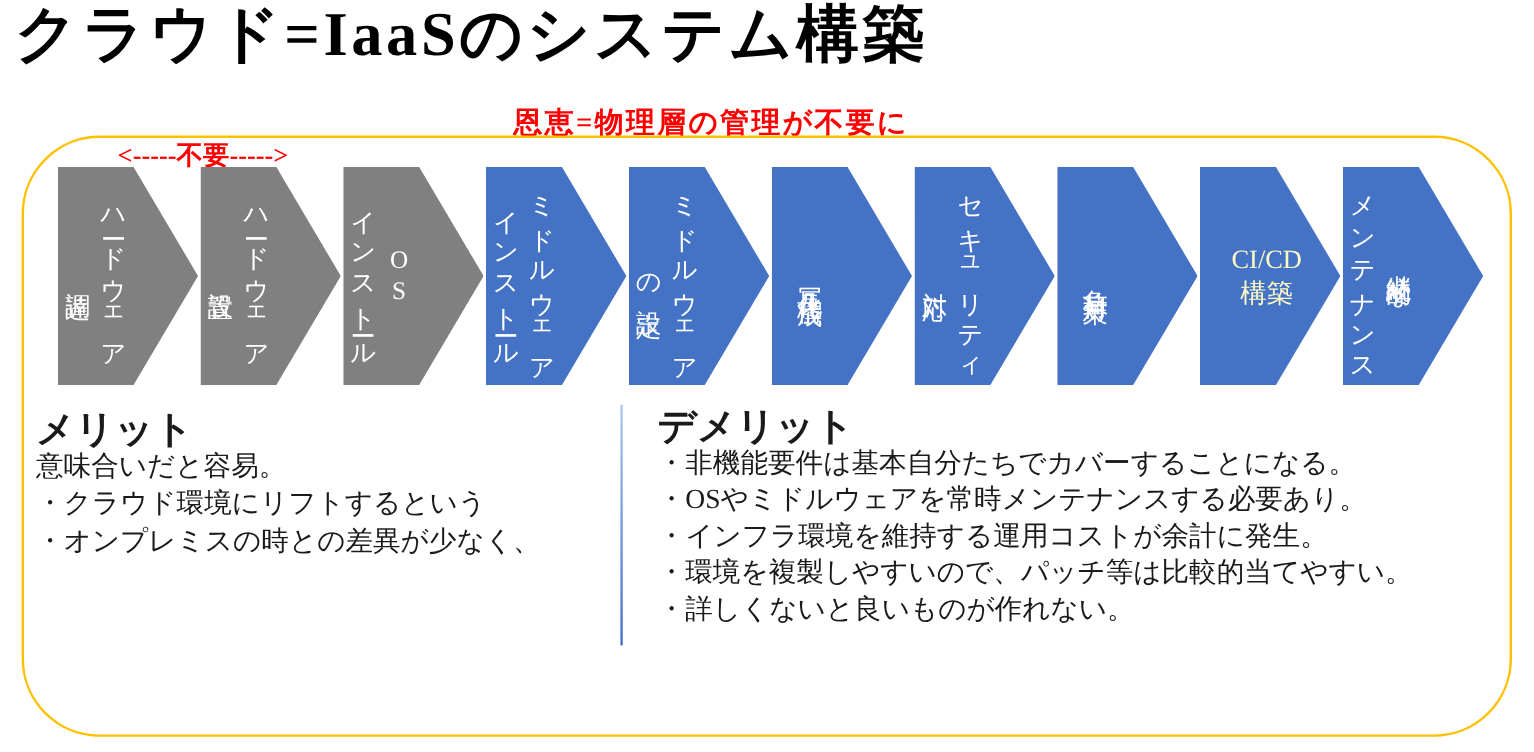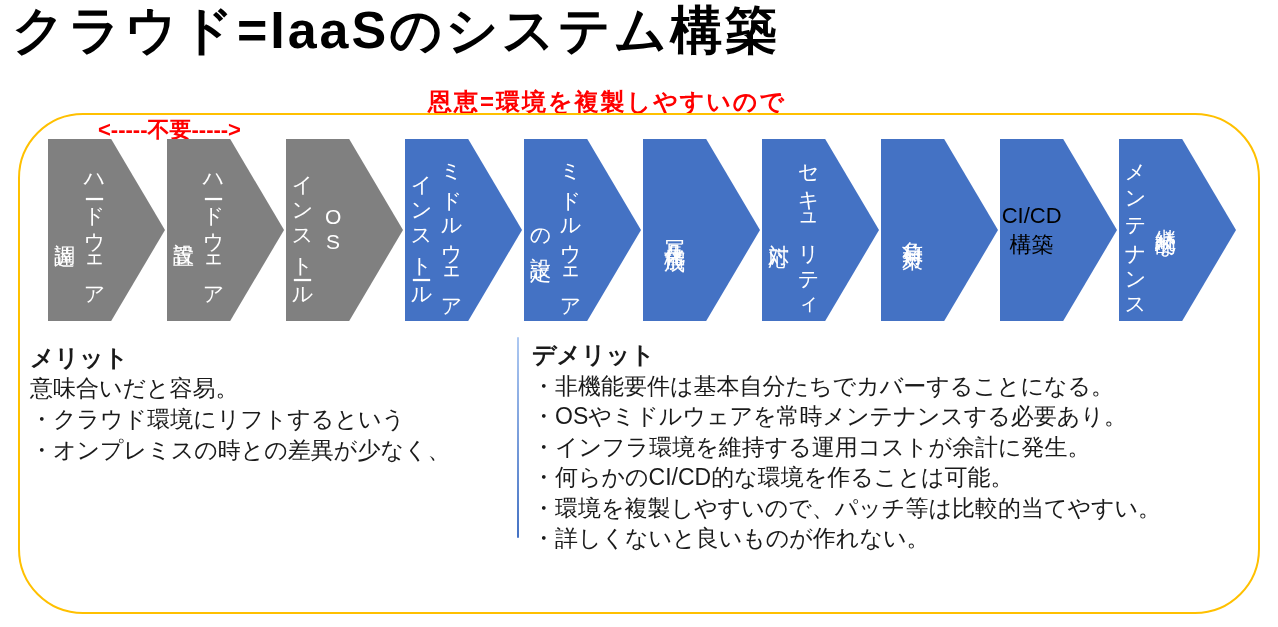--- a/index.html
+++ b/index.html
@@ -1,21 +1,21 @@
 <!DOCTYPE html>
 <html style="--gray: #808080; --blue: #4472C4; --gold: #FFC000; --red: #FF0000; --ink: #1a1a1a; --arrow_text: #ffffff;"><head>
 <meta charset="utf-8">
 <style>
   html,body{margin:0;padding:0;background:#ffffff;}
   .slide{
     position:relative;
     width:1278px;height:627px;
     background:#fff;
     overflow:hidden;
-    font-family:Liberation Sans, sans-serif;
+    font-family:Liberation Serif, serif;
     color:var(--ink,#1a1a1a);
   }
   .title{
     position:absolute;left:12px;top:0px;
     font-size:52px;line-height:60px;font-weight:800;
     letter-spacing:3px;color:#000;white-space:nowrap;
   }
   .benefit{
     position:absolute;left:428px;top:86px;
     font-size:24px;font-weight:700;letter-spacing:2px;
@@ -48,45 +48,45 @@
   .v-text{
     writing-mode:vertical-rl;
     height:100%;
     color:#fff;font-size:21px;letter-spacing:3px;
   }
   .v-line{height:100%;line-height:30px;text-align:center;}
   .upright{text-orientation:upright;letter-spacing:2px;}
   .label-h{
     position:absolute;left:0;top:0;width:54%;height:100%;
     display:flex;flex-direction:column;align-items:center;justify-content:center;
-    color:#000000;font-size:22px;line-height:29px;text-align:center;
+    color:#fef9c3;font-size:22px;line-height:29px;text-align:center;padding-left:24px;
   }
   .merit{
     position:absolute;left:30px;top:342px;width:482px;
     font-size:23px;line-height:31px;
   }
   .demerit{
-    position:absolute;left:532px;top:340px;width:712px;
+    position:absolute;left:548px;top:340px;width:712px;
     font-size:23px;line-height:30.5px;
   }
-  .block-heading{font-weight:700;font-size:24px;}
+  .block-heading{font-weight:700;font-size:32px;}
   .divider{
     position:absolute;left:517px;top:337px;width:2px;height:201px;
     background:linear-gradient(180deg,#AEC9F2 0%,#4472C4 100%);
     border-radius:1px;
   }
 </style>
 </head>
 <body>
 
 <div class="slide">
 
   <div class="title">クラウド=IaaSのシステム構築</div>
 
-  <div class="benefit">恩恵=環境を複製しやすいので</div>
+  <div class="benefit">恩恵=物理層の管理が不要に</div>
 
   <div class="frame"></div>
 
   <div class="unnecessary">&lt;-----不要-----&gt;</div>
 
   <div class="arrows">
       <div class="arrow" style="background: rgb(128, 128, 128);">
         <div class="label-wrap">
           <div class="v-text">
             <div class="v-line">ハードウェア</div>
@@ -174,19 +174,18 @@
   </div>
 
   <div class="divider"></div>
 
   <div class="demerit">
     <div class="block-heading">デメリット</div>
     <div>
         <div>・非機能要件は基本自分たちでカバーすることになる。</div>
         <div>・OSやミドルウェアを常時メンテナンスする必要あり。</div>
         <div>・インフラ環境を維持する運用コストが余計に発生。</div>
-        <div>・何らかのCI/CD的な環境を作ることは可能。</div>
         <div>・環境を複製しやすいので、パッチ等は比較的当てやすい。</div>
         <div>・詳しくないと良いものが作れない。</div>
       </div>
   </div>
 
 </div>
 
 </body></html>

